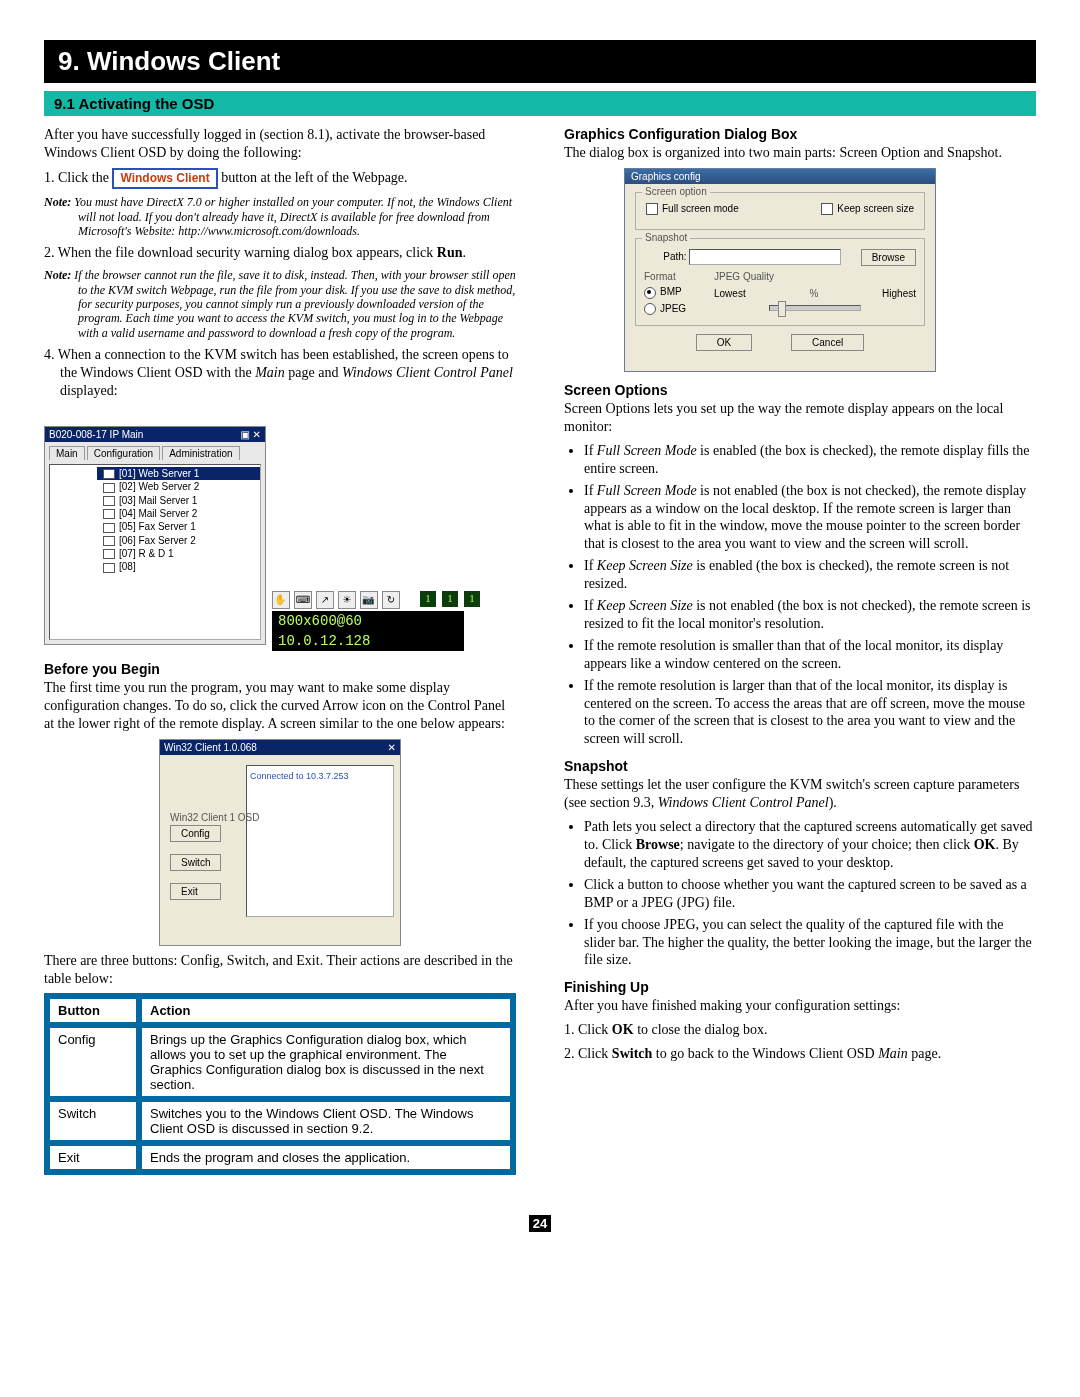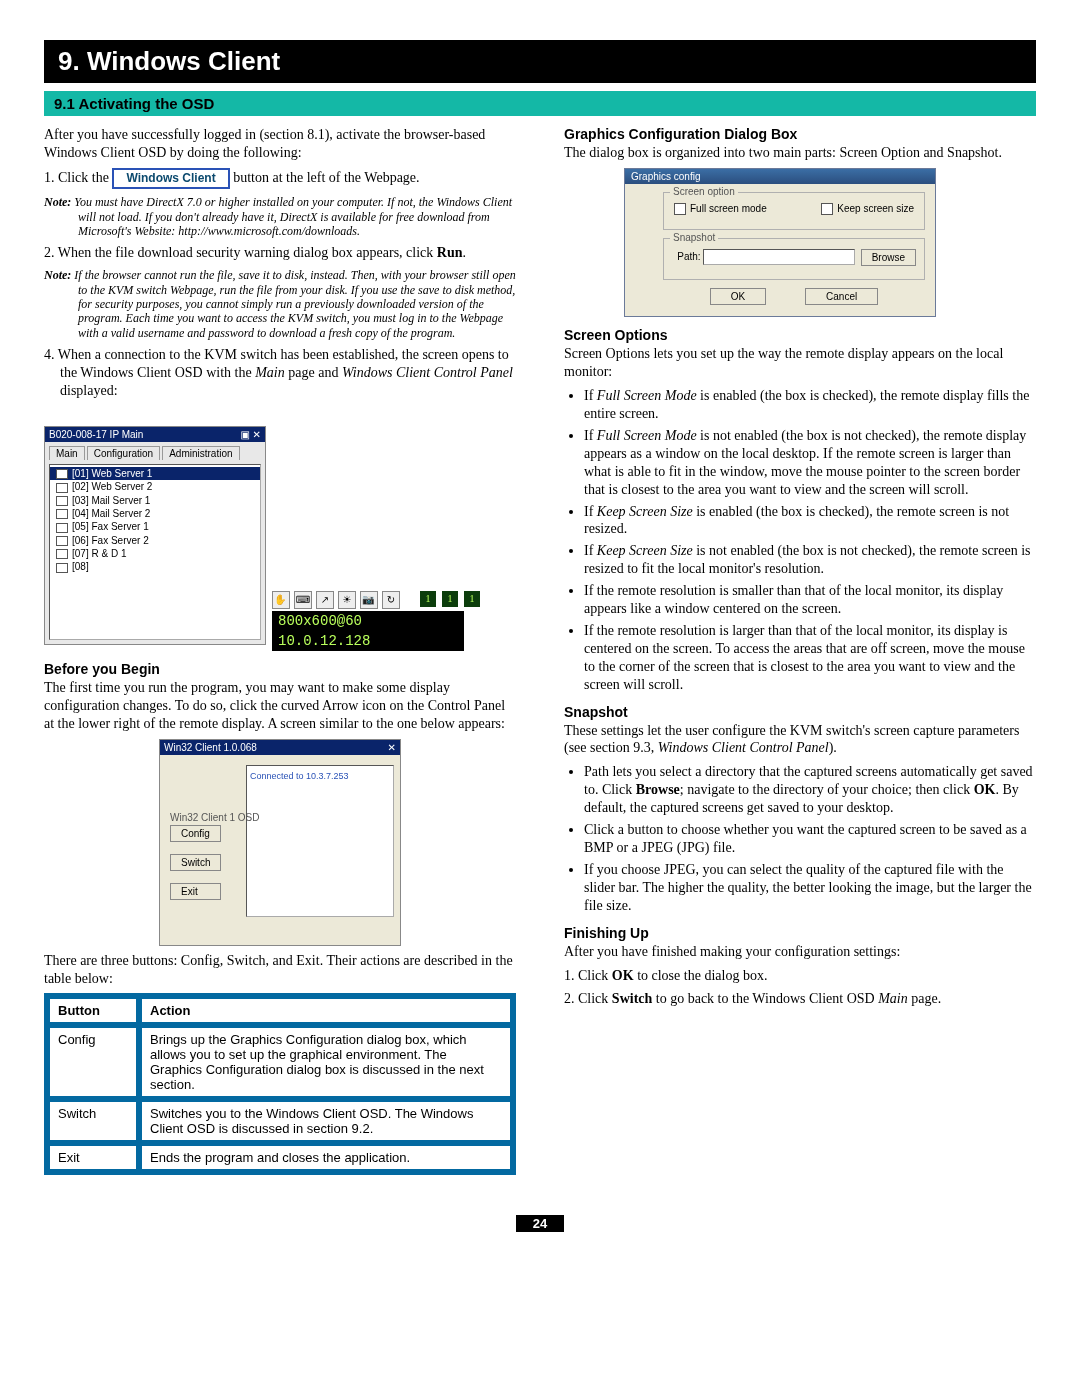--- a/index.html
+++ b/index.html
@@ -52,25 +52,25 @@
   .step {
     margin: 4px 0 6px 0;
     padding-left: 16px;
     text-indent: -16px;
     line-height: 1.28;
   }
   .wc-btn {
     display: inline-block;
     background: #fff;
     border: 2px solid #2a52b6;
-    color: #0c4a6e;
+    color: #c2410c;
     font-family: Arial, Helvetica, sans-serif;
     font-weight: bold;
     font-size: 12px;
-    padding: 1px 12px;
+    padding: 1px 6px;
     vertical-align: middle;
   }
   .section-head {
     font-family: Arial, Helvetica, sans-serif;
     font-weight: bold;
     font-size: 14px;
     margin-top: 10px;
     margin-bottom: 2px;
   }
   ul.bullets {
@@ -100,21 +100,21 @@
   .osd-tabs { display: flex; padding: 4px 4px 0 4px; gap: 2px; }
   .osd-tab { border: 1px solid #999; border-bottom: none; padding: 1px 6px; background: #e8e8e8; font-size: 10px; }
   .osd-list {
     margin: 4px;
     background: #fff;
     border: 1px inset #aaa;
     padding: 2px 0;
     height: 170px;
     overflow: hidden;
   }
-  .osd-item { padding: 1px 6px; white-space: nowrap; }
+  .osd-item { padding: 1px 6px; white-space: nowrap; margin-left: 47px; }
   .osd-item .ic { display:inline-block; width:10px; height:8px; border:1px solid #555; margin-right:4px; vertical-align:middle; background:#fff;}
   .osd-item.sel { background: #0a246a; color: #fff; }
   
   .ctrl-row { display:flex; gap:6px; align-items:flex-end; margin-top:20px;}
   .ctrl-bar {
     background: #000;
     color: #b9ff5c;
     font-family: "Courier New", monospace;
     font-size: 14px;
     padding: 2px 6px;
@@ -141,21 +141,21 @@
   
   .gfx {
     width: 310px;
     margin: 6px 0 6px 60px;
     background: #ece9d8;
     border: 1px solid #6b7a99;
     font-family: Tahoma, Arial, sans-serif;
     font-size: 10px;
   }
   .gfx-title { background: linear-gradient(#3b6ea5,#2b4e7e); color:#fff; padding:2px 6px;}
-  .gfx-body { padding: 8px 10px 11px 10px; margin-left: 28px; }
+  .gfx-body { padding: 8px 10px 20px 10px; }
   .fieldset { border:1px solid #b0b0b0; padding:6px 8px 10px 8px; margin-bottom:8px; position:relative;}
   .legend { position:absolute; top:-7px; left:6px; background:#ece9d8; padding:0 3px; color:#555;}
   .chk { display:inline-block; width:10px; height:10px; border:1px solid #555; background:#fff; margin-right:4px; vertical-align:middle;}
   .rad { display:inline-block; width:10px; height:10px; border:1px solid #555; border-radius:50%; background:#fff; margin-right:4px; vertical-align:middle; position:relative;}
   .rad.sel::after{content:""; position:absolute; left:2px; top:2px; width:4px; height:4px; background:#000; border-radius:50%;}
   .txt-in { display:inline-block; border:1px inset #aaa; background:#fff; height:14px; vertical-align:middle;}
   .slider { display:inline-block; width:90px; height:4px; background:#ccc; border:1px inset #aaa; position:relative; vertical-align:middle; margin:0 4px;}
   .slider::after{ content:""; position:absolute; left:8px; top:-5px; width:6px; height:14px; background:#ece9d8; border:1px solid #888;}
   .gfx-btns { text-align:center; margin-top:4px;}
   .gfx-btns .cfg-btn { margin: 0 18px; padding:2px 20px;}
@@ -169,21 +169,21 @@
   }
   table.actions th, table.actions td {
     border: 6px solid #0369a1;
     padding: 4px 8px;
     text-align: left;
     vertical-align: top;
   }
   table.actions th { font-weight: bold; }
   .page-num {
     background:#000; color:#fff; font-family:Arial,sans-serif; font-weight:bold;
-    width:48px; text-align:center; margin: 40px auto 0 auto; padding:1px 0; font-size:13px;
+    width:22px; text-align:center; margin: 40px auto 0 auto; padding:1px 0; font-size:13px;
   }
 </style>
 </head>
 <body>
 
 <div class="page">
   <div class="black-bar">9. Windows Client</div>
   <div class="gray-bar">9.1 Activating the OSD</div>
 
   <div class="columns">
@@ -314,20 +314,38 @@
               <span><span class="chk"></span><span>Keep screen size</span></span>
             </div>
           </div>
           <div class="fieldset">
             <span class="legend">Snapshot</span>
             <div style="margin:4px 0;text-align:center;">
               <span>Path:</span>
               <span class="txt-in" style="width:150px;"></span>
               <span class="cfg-btn" style="float:right;">Browse</span>
             </div>
+            <div style="display:flex; margin-top:6px;">
+              <div style="width:70px;">
+                <div style="color:#555;">Format</div>
+                <div style="margin-top:4px;"><span class="rad sel"></span><span>BMP</span></div>
+                <div style="margin-top:4px;"><span class="rad"></span><span>JPEG</span></div>
+              </div>
+              <div style="flex:1;">
+                <div style="color:#555;">JPEG Quality</div>
+                <div style="margin-top:6px; display:flex; align-items:center; justify-content:space-between;">
+                  <span>Lowest</span>
+                  <span style="color:#555;">%</span>
+                  <span>Highest</span>
+                </div>
+                <div style="margin-top:2px; text-align:center;">
+                  <span class="slider"></span>
+                </div>
+              </div>
+            </div>
           </div>
           <div class="gfx-btns">
             <span class="cfg-btn">OK</span>
             <span class="cfg-btn">Cancel</span>
           </div>
         </div>
       </div>
 
       <div class="section-head">Screen Options</div>
       <p>Screen Options lets you set up the way the remote display appears on the local monitor:</p>

